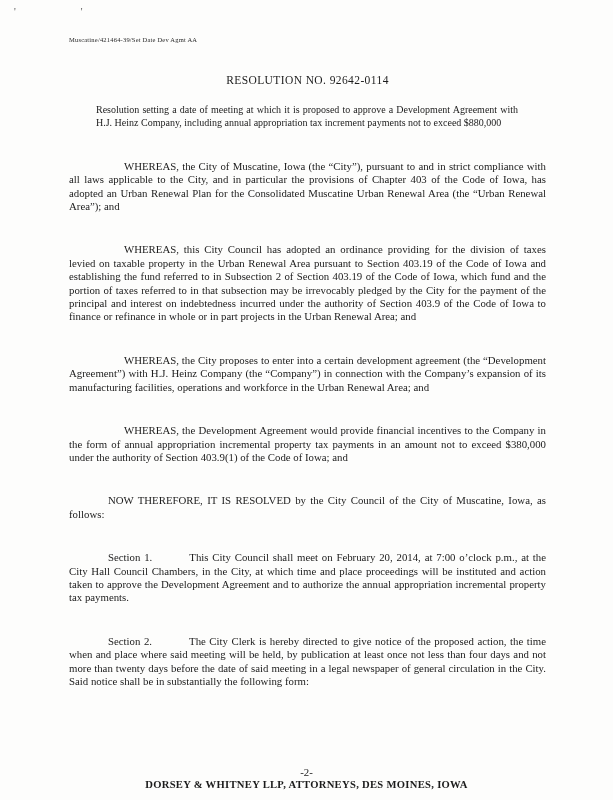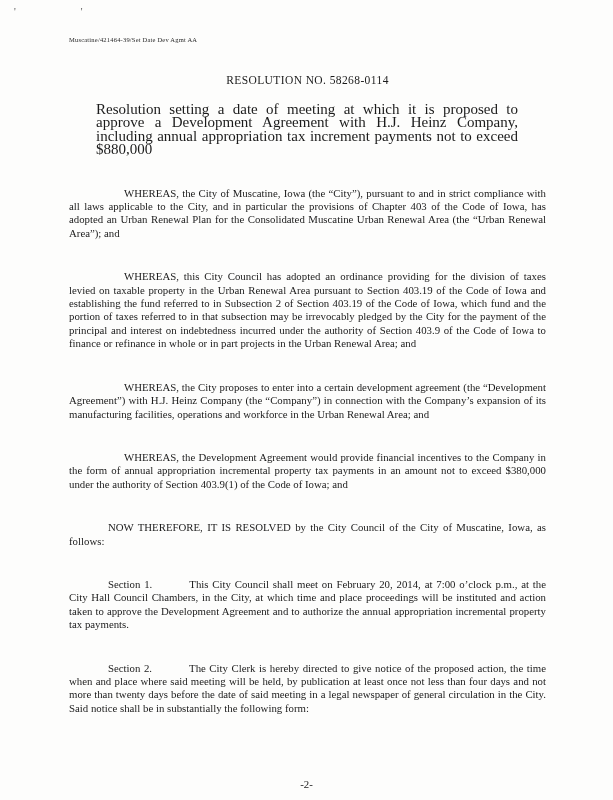--- a/index.html
+++ b/index.html
@@ -34,21 +34,21 @@
   .title {
     margin-top: 31px;
     text-align: center;
     font-size: 11.5px;
     font-weight: normal;
     letter-spacing: 0.4px;
   }
   .subtitle {
     margin: 17px 28px 0 27px;
     text-align: justify;
-    font-size: 15px;
+    font-size: 10px;
     line-height: 13.4px;
   }
   p.body {
     margin-top: 30px;
     text-align: justify;
     font-size: 10.8px;
     line-height: 13.4px;
   }
   p.whereas { text-indent: 55px; }
   p.resolved { text-indent: 39px; }
@@ -76,36 +76,37 @@
 </style>
 </head>
 <body>
 
 <div class="page">
 
   <div class="scan-marks">'  '</div>
 
   <div class="doc-ref">Muscatine/421464-39/Set Date Dev Agmt AA</div>
 
-  <h1 class="title">RESOLUTION NO. 58268-0114</h1>
+  <h1 class="title">RESOLUTION NO. 92642-0114</h1>
 
   <p class="subtitle">Resolution setting a date of meeting at which it is proposed to approve a Development Agreement with H.J. Heinz Company, including annual appropriation tax increment payments not to exceed $880,000</p>
 
   <p class="body whereas">WHEREAS, the City of Muscatine, Iowa (the “City”), pursuant to and in strict compliance with all laws applicable to the City, and in particular the provisions of Chapter 403 of the Code of Iowa, has adopted an Urban Renewal Plan for the Consolidated Muscatine Urban Renewal Area (the “Urban Renewal Area”); and</p>
 
   <p class="body whereas">WHEREAS, this City Council has adopted an ordinance providing for the division of taxes levied on taxable property in the Urban Renewal Area pursuant to Section 403.19 of the Code of Iowa and establishing the fund referred to in Subsection 2 of Section 403.19 of the Code of Iowa, which fund and the portion of taxes referred to in that subsection may be irrevocably pledged by the City for the payment of the principal and interest on indebtedness incurred under the authority of Section 403.9 of the Code of Iowa to finance or refinance in whole or in part projects in the Urban Renewal Area; and</p>
 
   <p class="body whereas">WHEREAS, the City proposes to enter into a certain development agreement (the “Development Agreement”) with H.J. Heinz Company (the “Company”) in connection with the Company’s expansion of its manufacturing facilities, operations and workforce in the Urban Renewal Area; and</p>
 
   <p class="body whereas">WHEREAS, the Development Agreement would provide financial incentives to the Company in the form of annual appropriation incremental property tax payments in an amount not to exceed $380,000 under the authority of Section 403.9(1) of the Code of Iowa; and</p>
 
 
   <p class="body resolved">NOW THEREFORE, IT IS RESOLVED by the City Council of the City of Muscatine, Iowa, as follows:</p>
 
   <p class="body section"><span>Section 1.</span><span class="sec-gap"></span><span>This City Council shall meet on February 20, 2014, at 7:00 o’clock p.m., at the City Hall Council Chambers, in the City, at which time and place proceedings will be instituted and action taken to approve the Development Agreement and to authorize the annual appropriation incremental property tax payments.</span></p>
 
   <p class="body section"><span>Section 2.</span><span class="sec-gap"></span><span>The City Clerk is hereby directed to give notice of the proposed action, the time when and place where said meeting will be held, by publication at least once not less than four days and not more than twenty days before the date of said meeting in a legal newspaper of general circulation in the City.  Said notice shall be in substantially the following form:</span></p>
 
   <div class="footer">
     <div class="page-num">-2-</div>
+    <div class="firm">DORSEY &amp; WHITNEY LLP, ATTORNEYS, DES MOINES, IOWA</div>
   </div>
 
 </div>
 
 </body></html>

